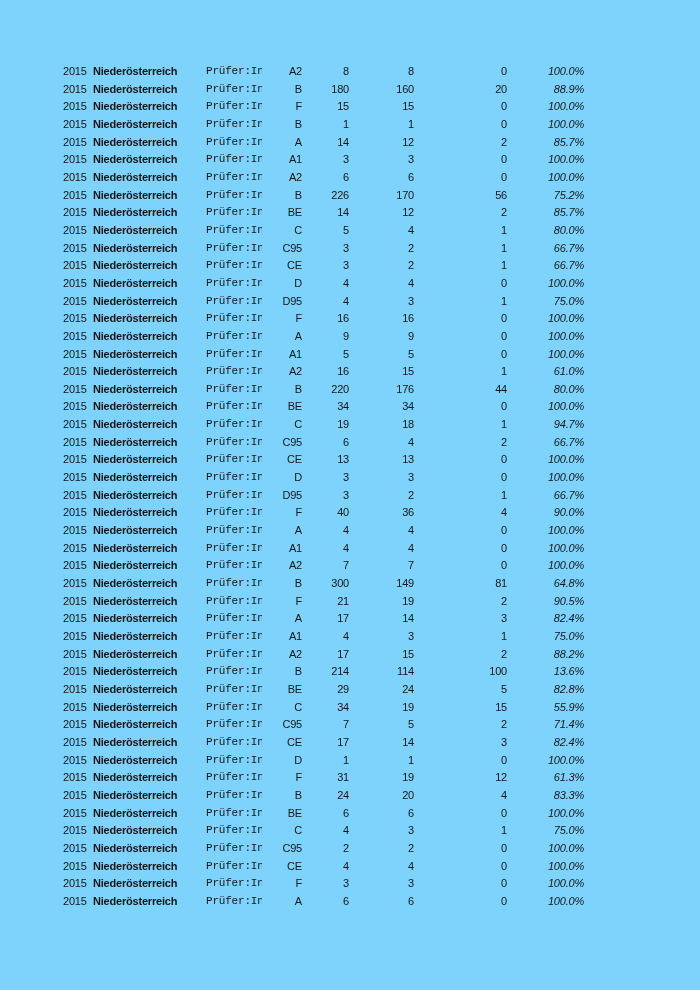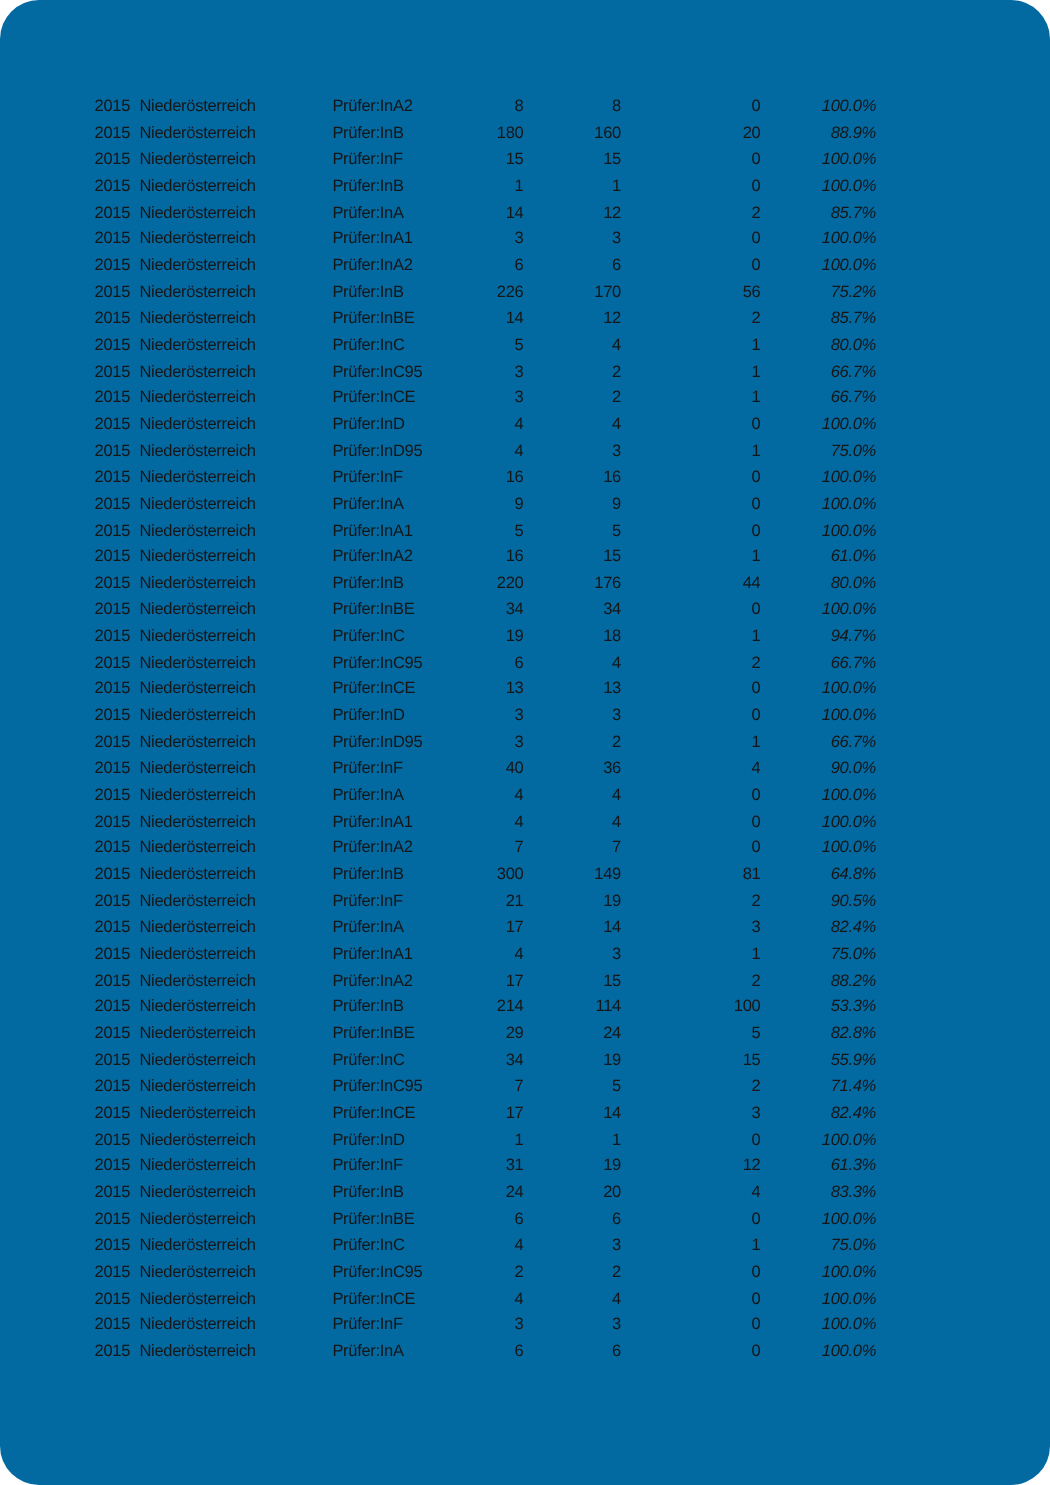--- a/index.html
+++ b/index.html
@@ -10,42 +10,41 @@
   body {
     width: 700px;
     height: 990px;
     position: relative;
     overflow: hidden;
     font-family: "Liberation Sans", sans-serif;
   }
   .page {
     position: absolute;
     inset: 0;
-    background: #0369a1;
-    border-radius: 26px;
+    background: #7dd3fc;
   }
   .data-table {
     position: absolute;
     top: 63px;
     left: 63px;
   }
   .table-row {
     display: flex;
     height: 17.66px;
     line-height: 17.66px;
     font-size: 11px;
     letter-spacing: -0.2px;
     color: #161616;
     white-space: nowrap;
   }
   .cell { display: block; overflow: hidden; }
   .c-year    { width: 30px;  text-align: left;  }
-  .c-region  { width: 113px;  text-align: left;  }
-  .c-role    { width: 56px;  text-align: right;  }
-  .c-class   { width: 40px;  text-align: left;  }
+  .c-region  { width: 113px;  text-align: left; font-weight: bold;  }
+  .c-role    { width: 56px;  text-align: right; font-family: Liberation Mono, monospace;  }
+  .c-class   { width: 40px;  text-align: right;  }
   .c-total   { width: 47px;  text-align: right; }
   .c-passed  { width: 65px;  text-align: right; }
   .c-failed  { width: 93px;  text-align: right; }
   .c-rate    { width: 77px;  text-align: right; font-style: italic; }
 </style>
 </head>
 <body>
 
 <div class="page">
   <div class="data-table" id="data-table" style="color: rgb(22, 22, 22);">
@@ -390,21 +389,21 @@
         <span class="cell c-rate">88.2%</span>
       </div>
       <div class="table-row">
         <span class="cell c-year">2015</span>
         <span class="cell c-region">Niederösterreich</span>
         <span class="cell c-role">Prüfer:In</span>
         <span class="cell c-class">B</span>
         <span class="cell c-total">214</span>
         <span class="cell c-passed">114</span>
         <span class="cell c-failed">100</span>
-        <span class="cell c-rate">53.3%</span>
+        <span class="cell c-rate">13.6%</span>
       </div>
       <div class="table-row">
         <span class="cell c-year">2015</span>
         <span class="cell c-region">Niederösterreich</span>
         <span class="cell c-role">Prüfer:In</span>
         <span class="cell c-class">BE</span>
         <span class="cell c-total">29</span>
         <span class="cell c-passed">24</span>
         <span class="cell c-failed">5</span>
         <span class="cell c-rate">82.8%</span>

